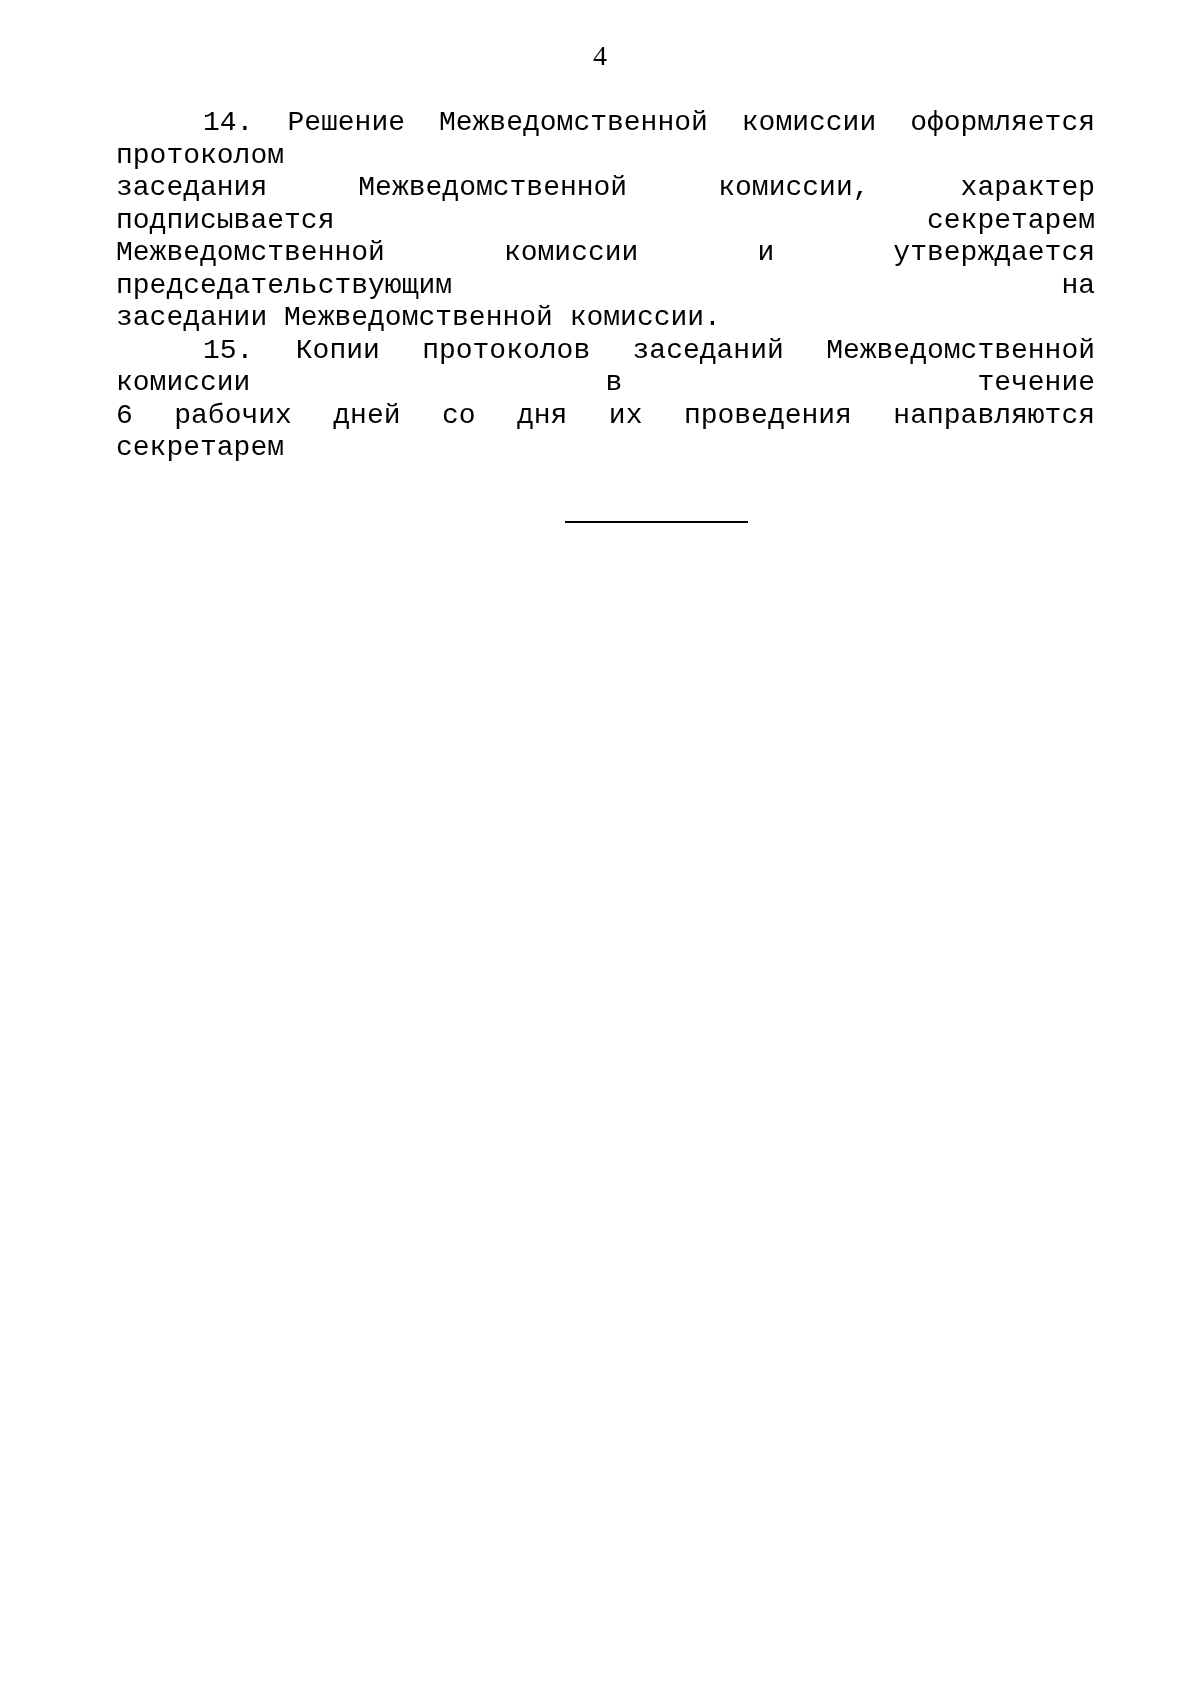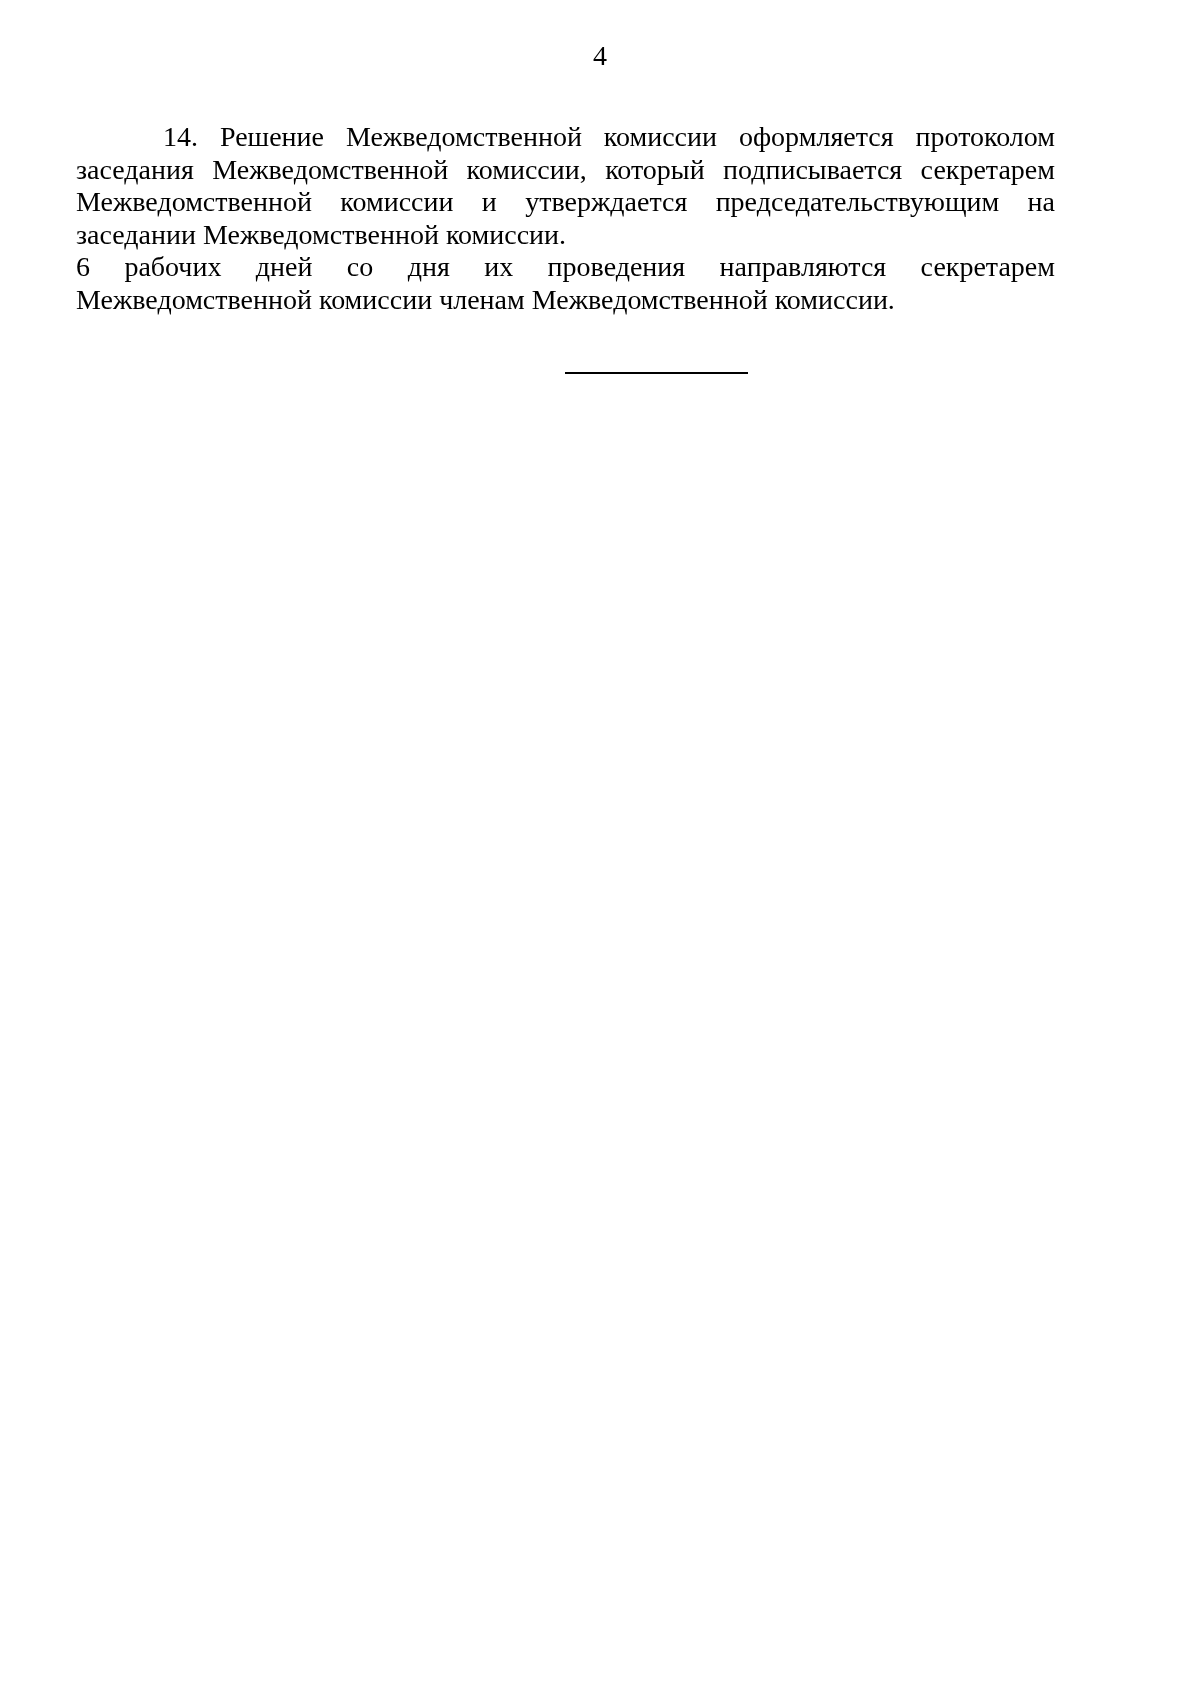--- a/index.html
+++ b/index.html
@@ -20,25 +20,26 @@
     background: #ffffff;
     overflow: hidden;
   }
   .page-number {
     padding-top: 40px;
     font-size: 28px;
     line-height: 32px;
     text-align: center;
   }
   .content {
-    margin-top: 49px;
-    padding-left: 76px;
+    margin-top: 35px;
+    padding-left: 116px;
     width: 979px;
     font-size: 28px;
     line-height: 32.5px;
+    font-family: Liberation Mono, monospace;
   }
   .para {
     margin: 0;
     padding: 0;
   }
   .line {
     display: block;
     text-align: justify;
     text-align-last: justify;
   }
@@ -60,29 +61,29 @@
 <body>
 
 <div class="sheet">
 
   <div class="page-number">4</div>
 
   <div class="content">
 
     <p class="para">
       <span class="line indent">14. Решение Межведомственной комиссии оформляется протоколом</span>
-      <span class="line">заседания Межведомственной комиссии, который подписывается секретарем</span>
+      <span class="line">заседания Межведомственной комиссии, характер подписывается секретарем</span>
       <span class="line">Межведомственной комиссии и утверждается председательствующим на</span>
       <span class="line last">заседании Межведомственной комиссии.</span>
     </p>
 
 
     <p class="para">
+      <span class="line indent">15. Копии протоколов заседаний Межведомственной комиссии в течение</span>
       <span class="line">6 рабочих дней со дня их проведения направляются секретарем</span>
-      <span class="line last">Межведомственной комиссии членам Межведомственной комиссии.</span>
     </p>
 
     <p class="para">
     </p>
 
   </div>
 
   <div class="rule"></div>
 
 </div>

